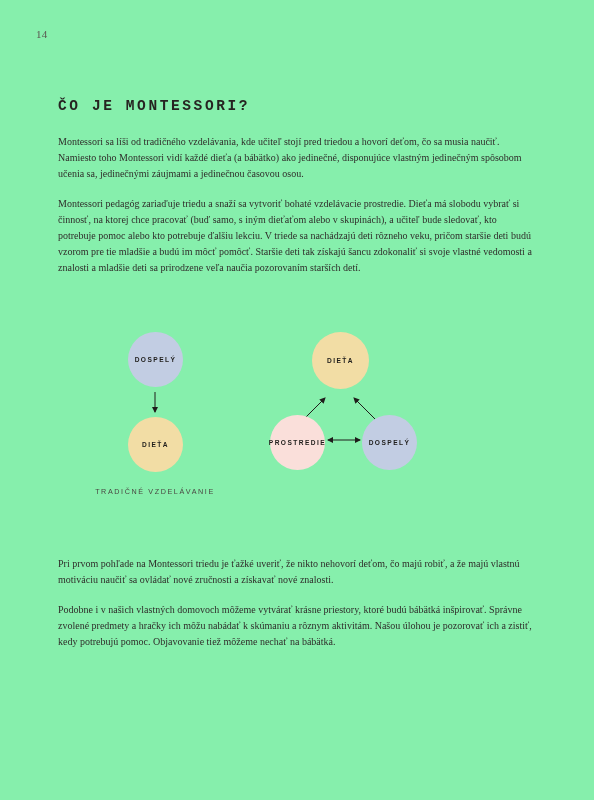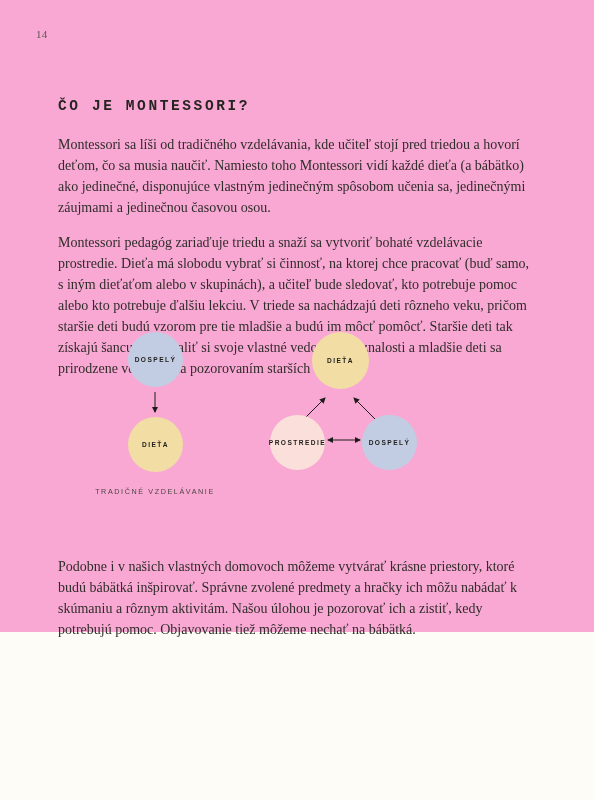--- a/index.html
+++ b/index.html
@@ -12,22 +12,22 @@
     background: #fdfcf7;
     font-family: "Liberation Serif", serif;
     color: #2b2ب2b;
     color: #2e2c29;
     overflow: hidden;
     position: relative;
   }
   .page {
     position: relative;
     width: 594px;
-    height: 632px;
-    background: #f9a8d4;
+    height: 800px;
+    background: #86efac;
   }
   .folio {
     position: absolute;
     left: 36px;
     top: 28px;
     font-family: "Liberation Serif", serif;
     font-size: 11px;
     color: #5a5751;
     letter-spacing: 0.3px;
   }
@@ -42,22 +42,22 @@
     color: #262421;
   }
   .body-col {
     position: absolute;
     left: 58px;
     width: 478px;
   }
   p.para {
     margin: 0 0 14px 0;
     font-family: "Liberation Serif", serif;
-    font-size: 14px;
-    line-height: 21px;
+    font-size: 10px;
+    line-height: 16px;
     color: #2f2d2a;
     text-align: left;
   }
   #top-text { top: 134px; }
   #bottom-text { top: 556px; }
 
   
   .diagram {
     position: absolute;
     left: 0;
@@ -154,16 +154,17 @@
     </div>
 
     <div class="circle" style="left:362px; top:95px; width:55px; height:55px; background:#c2cde3;">
       <span class="circle-label">DOSPELÝ</span>
     </div>
 
 
   </div>
 
   <div class="body-col" id="bottom-text">
+    <p class="para">Pri prvom pohľade na Montessori triedu je ťažké uveriť, že nikto nehovorí deťom, čo majú robiť, a že majú vlastnú motiváciu naučiť sa ovládať nové zručnosti a získavať nové znalosti.</p>
     <p class="para">Podobne i v našich vlastných domovoch môžeme vytvárať krásne priestory, ktoré budú bábätká inšpirovať. Správne zvolené predmety a hračky ich môžu nabádať k skúmaniu a rôznym aktivitám. Našou úlohou je pozorovať ich a zistiť, kedy potrebujú pomoc. Objavovanie tiež môžeme nechať na bábätká.</p>
   </div>
 
 </div>
 
 </body></html>

